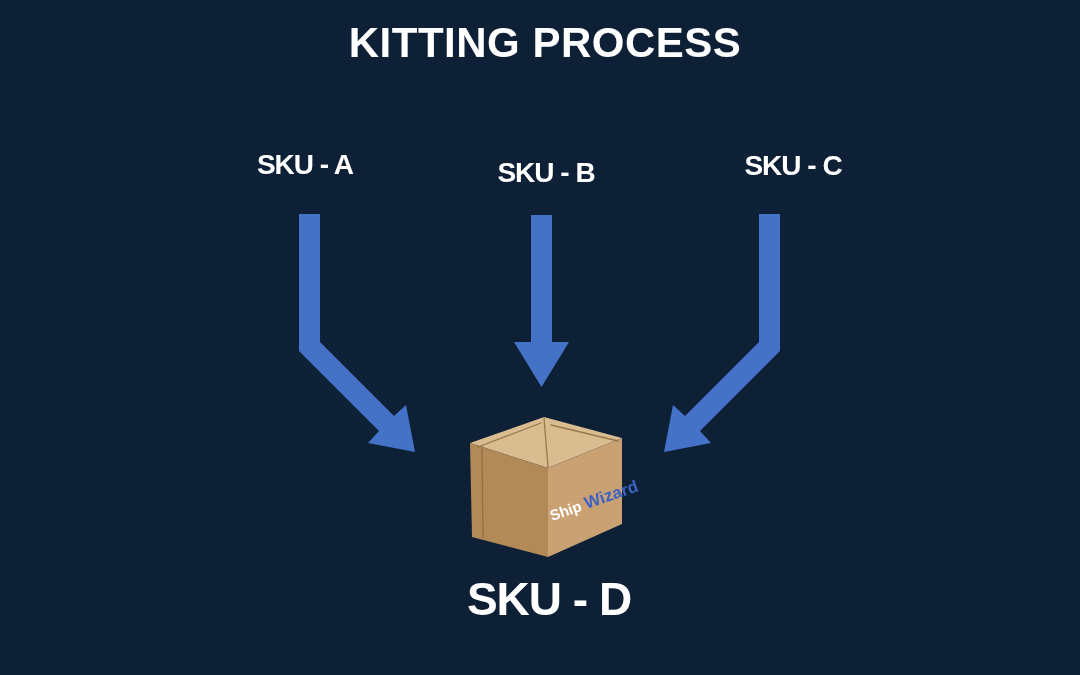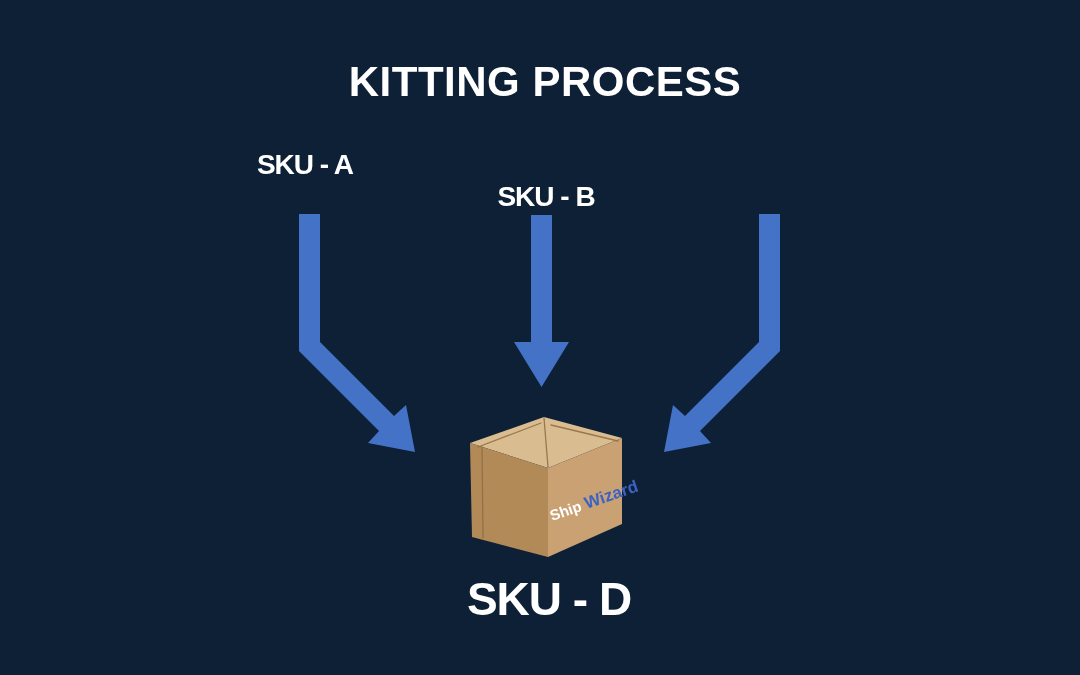--- a/index.html
+++ b/index.html
@@ -25,28 +25,27 @@
     color: #ffffff;
     font-weight: bold;
     line-height: 1;
     white-space: nowrap;
   }
   .title {
     left: 545px;
     top: 22px;
     font-size: 42px;
     letter-spacing: 0.5px;
-    margin-top: 39px;
   }
   .sku-label {
     font-size: 28px;
     letter-spacing: -1px;
   }
   .sku-a { left: 305px; top: 151px; }
-  .sku-b { left: 546px; top: 159px; margin-top: 24px; }
+  .sku-b { left: 546px; top: 159px; }
   .sku-c { left: 793px; top: 152px; }
   .sku-d { left: 549px; top: 576px; font-size: 46px; }
 </style>
 </head>
 <body>
 
 <div class="stage">
 
   <svg width="1080" height="675" viewBox="0 0 1080 675">
 
@@ -76,16 +75,17 @@
       </text>
     </g>
   </svg>
 
   <div class="txt title">KITTING PROCESS</div>
 
   <div class="txt sku-label sku-a">SKU - A</div>
 
   <div class="txt sku-label sku-b">SKU - B</div>
 
+  <div class="txt sku-label sku-c">SKU - C</div>
 
   <div class="txt sku-label sku-d">SKU - D</div>
 
 </div>
 
 </body></html>

